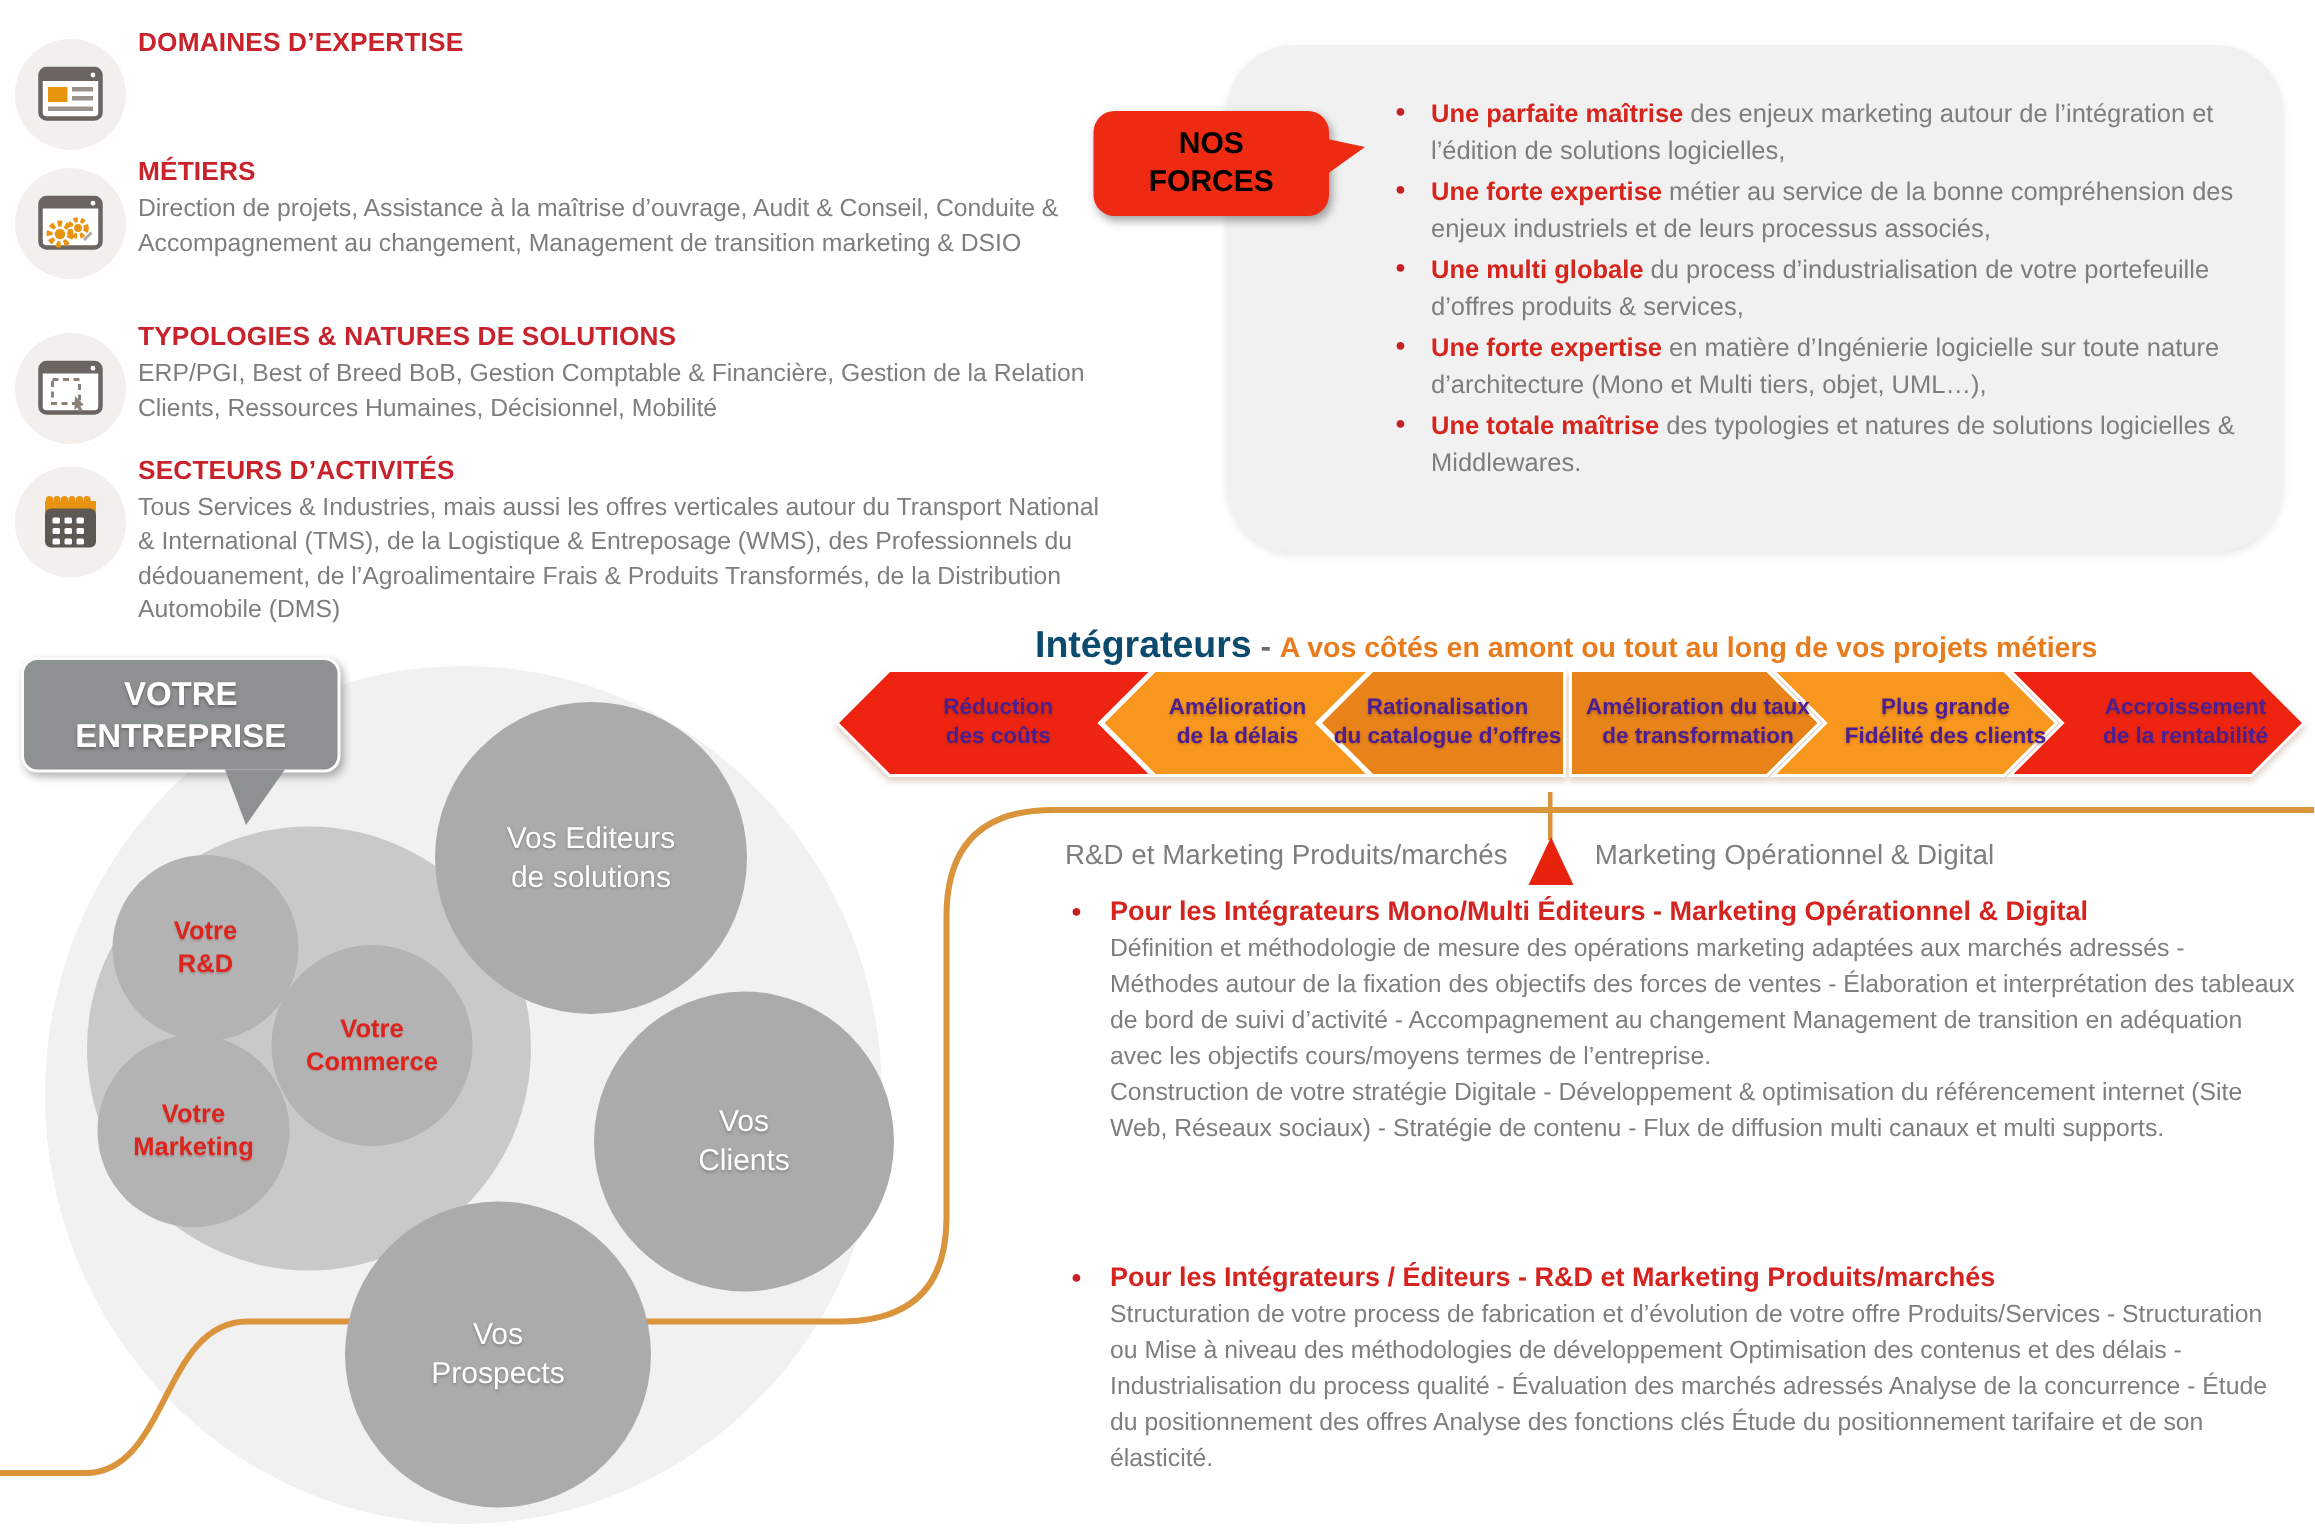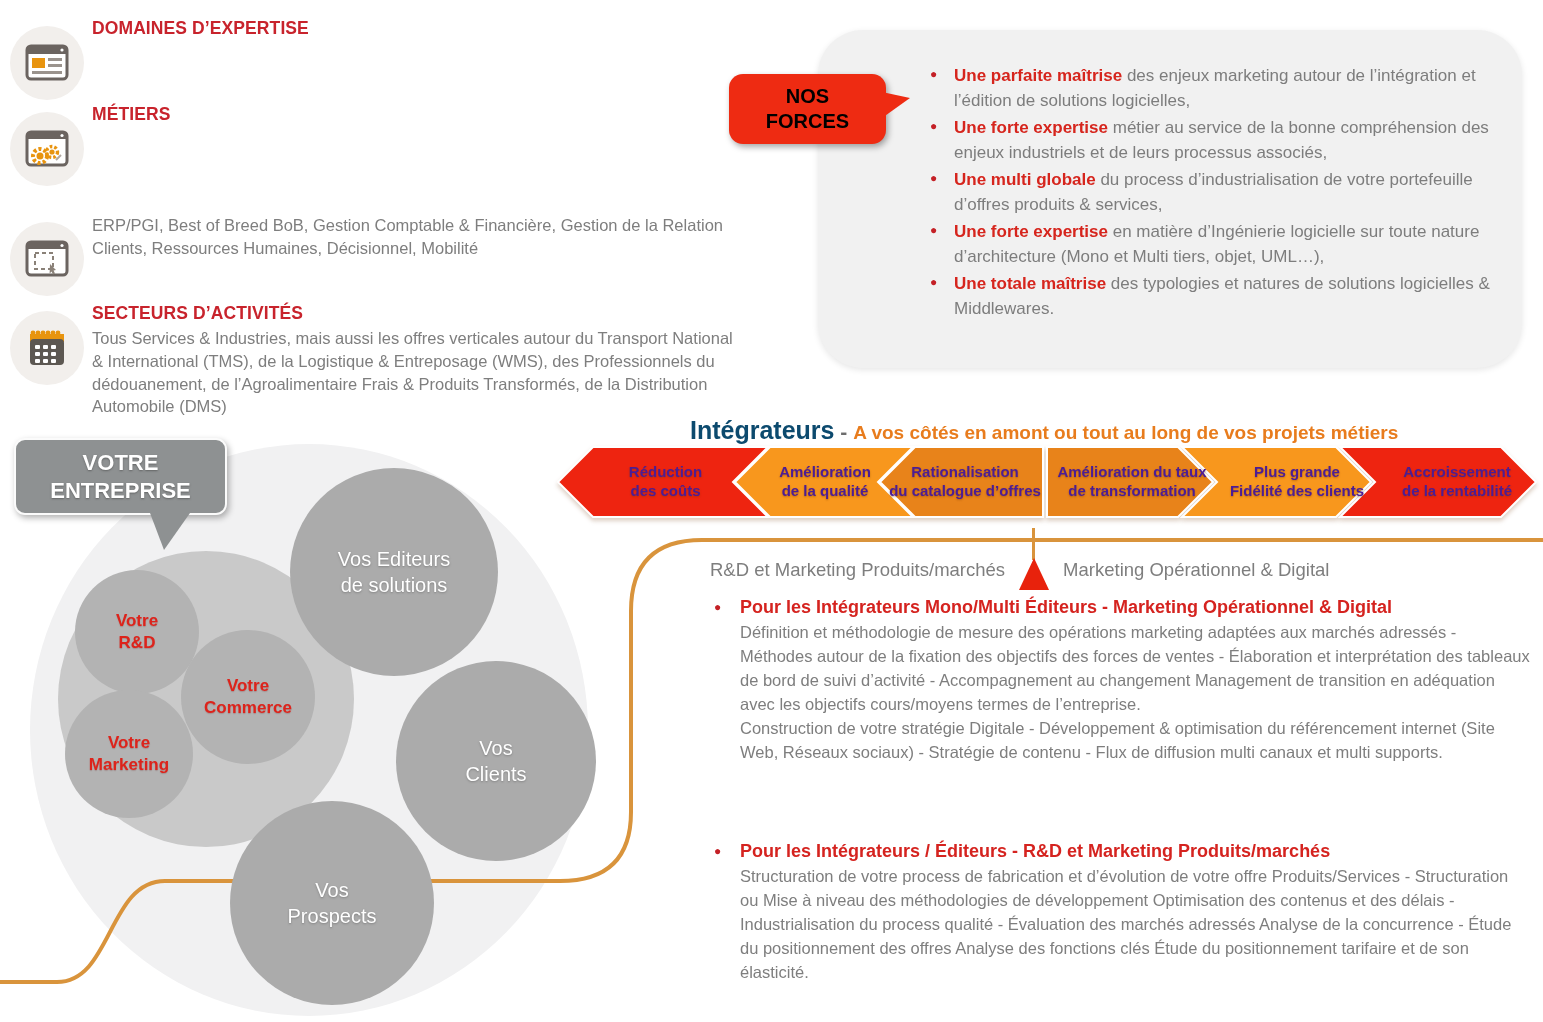--- a/index.html
+++ b/index.html
@@ -142,34 +142,36 @@
       <circle cx="39" cy="10.5" r="1.6" fill="#ffffff"></circle>
       <circle cx="17" cy="31" r="7" fill="none" stroke="#e8940f" stroke-width="4" stroke-dasharray="3 2.2"></circle>
       <circle cx="17" cy="31" r="3.5" fill="#e8940f"></circle>
       <circle cx="29" cy="27" r="5.5" fill="none" stroke="#e8940f" stroke-width="3.4" stroke-dasharray="2.6 2"></circle>
       <circle cx="29" cy="27" r="2.6" fill="#e8940f"></circle>
       <line x1="33" y1="35" x2="38" y2="30" stroke="#b0a9a2" stroke-width="2"></line>
     </svg>
   </div>
   <div class="content">
     <h3>MÉTIERS</h3>
+    <p>Direction de projets, Assistance à la maîtrise d’ouvrage, Audit &amp; Conseil, Conduite &amp; Accompagnement au changement, Management de transition marketing &amp; DSIO</p>
   </div>
 </div>
 
 <div class="section" style="top:214px;">
   <div class="icon-bubble">
     <svg width="48" height="48" viewBox="0 0 48 48">
       <rect x="4" y="7" width="40" height="33" rx="4" fill="#ffffff" stroke="#6b6460" stroke-width="3"></rect>
       <path d="M4 11 a4 4 0 0 1 4-4 h32 a4 4 0 0 1 4 4 v3 H4 Z" fill="#6b6460"></path>
       <circle cx="39" cy="10.5" r="1.6" fill="#ffffff"></circle>
       <rect x="12" y="18" width="18" height="16" fill="none" stroke="#8a8178" stroke-width="2" stroke-dasharray="4 3"></rect>
       <path d="M27 29 l6 6 -2.4.6 1.4 3 -2 1 -1.4-3 -2 1.8 Z" fill="#8a8178"></path>
     </svg>
   </div>
   <div class="content">
+    <h3>TYPOLOGIES &amp; NATURES DE SOLUTIONS</h3>
     <p>ERP/PGI, Best of Breed BoB, Gestion Comptable &amp; Financière, Gestion de la Relation Clients, Ressources Humaines, Décisionnel, Mobilité</p>
   </div>
 </div>
 
 <div class="section" style="top:303px;">
   <div class="icon-bubble">
     <svg width="48" height="48" viewBox="0 0 48 48">
       <g fill="#e8940f">
         <circle cx="10" cy="9" r="2.4"></circle>
           <circle cx="15" cy="9" r="2.4"></circle>
@@ -220,21 +222,21 @@
 <div class="band">
   <svg viewBox="0 0 990 78" width="990" height="78">
     <polygon points="40,4 215,4 180,39 215,74 40,74 5,39" fill="#ee2410" stroke="#ffffff" stroke-width="2"></polygon>
     <polygon points="217,4 360,4 325,39 360,74 217,74 182,39" fill="#f8971d" stroke="#ffffff" stroke-width="2"></polygon>
     <polygon points="362,4 490,4 490,74 362,74 327,39" fill="#e8831a" stroke="#ffffff" stroke-width="2"></polygon>
     <polygon points="494,4 625,4 660,39 625,74 494,74" fill="#e8831a" stroke="#ffffff" stroke-width="2"></polygon>
     <polygon points="629,4 783,4 818,39 783,74 629,74 664,39" fill="#f8971d" stroke="#ffffff" stroke-width="2"></polygon>
     <polygon points="787,4 948,4 983,39 948,74 787,74 822,39" fill="#ee2410" stroke="#ffffff" stroke-width="2"></polygon>
   </svg>
   <div class="lbl" style="left:30px;  width:165px;"><span>Réduction</span><br><span>des coûts</span></div>
-  <div class="lbl" style="left:192px; width:160px;"><span>Amélioration</span><br><span>de la qualité</span></div>
+  <div class="lbl" style="left:192px; width:160px;"><span>Amélioration</span><br><span>de la délais</span></div>
   <div class="lbl" style="left:328px; width:168px;"><span>Rationalisation</span><br><span>du catalogue d’offres</span></div>
   <div class="lbl" style="left:494px; width:170px;"><span>Amélioration du taux</span><br><span>de transformation</span></div>
   <div class="lbl" style="left:666px; width:156px;"><span>Plus grande</span><br><span>Fidélité des clients</span></div>
   <div class="lbl" style="left:822px; width:164px;"><span>Accroissement</span><br><span>de la rentabilité</span></div>
 </div>
 
 <svg class="flow-svg" width="1543" height="1022" viewBox="0 0 1543 1022">
   <path d="M 1543 540 L 702 540 Q 631 540 631 611 L 631 812 Q 631 881 560 881 L 165 881 C 108 881 112 982 57 982 L 0 982" fill="none" stroke="#d9943c" stroke-width="4"></path>
 </svg>
 

